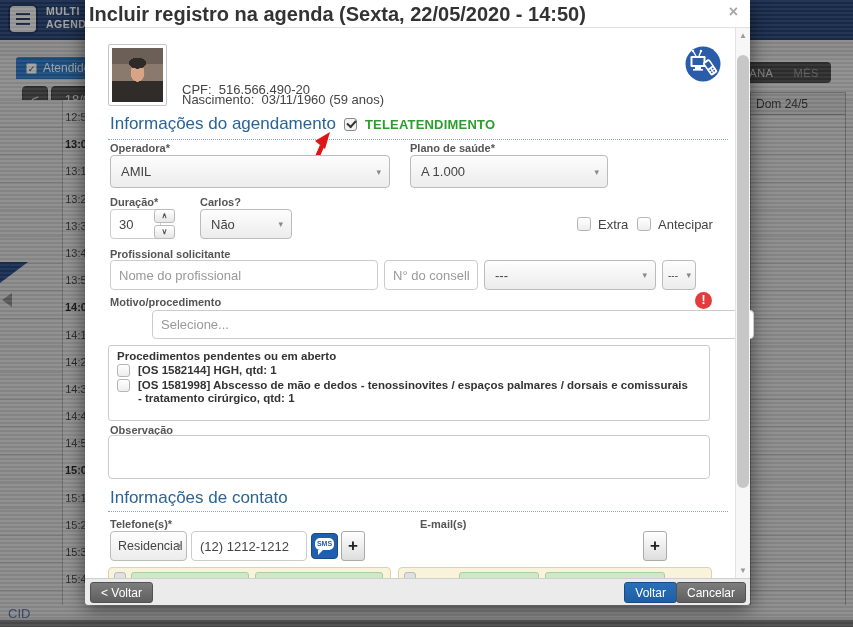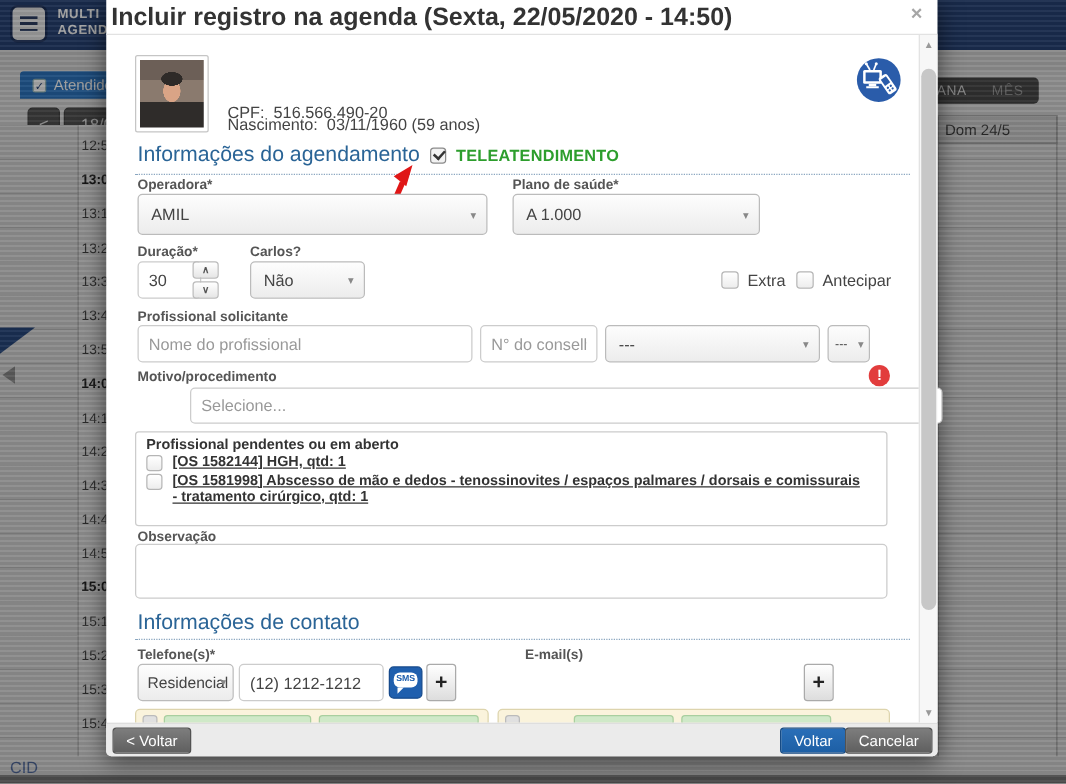--- a/index.html
+++ b/index.html
@@ -79,21 +79,21 @@
   .spinner { position:absolute; left:69px; top:209px; width:21px; height:30px; display:flex; flex-direction:column; justify-content:space-between; }
   .spin-btn { height:14px; border:1px solid #bbb; border-radius:3px; background:linear-gradient(#fff,#e6e6e6); font-size:8px; font-weight:bold; color:#555; text-align:center; line-height:12px; cursor:pointer; }
 
   .chk-label { position:absolute; font-size:13px; color:#444; }
   .err-icon { position:absolute; left:610px; top:292px; width:17px; height:17px; background:#e23d3d; border-radius:50%; color:#fff; font-weight:bold; font-size:12px; text-align:center; line-height:17px; }
 
   .pend-box { position:absolute; left:23px; top:345px; width:602px; height:76px; border:1px solid #ccc; border-radius:3px; padding:4px 8px; overflow:hidden; }
   .pend-title { font-size:11.5px; font-weight:bold; color:#333; margin-bottom:2px; }
   .pend-item { display:flex; gap:8px; margin-bottom:1px; }
   .pend-item .cb { flex:0 0 13px; width:13px; height:13px; }
-  .pend-item span { font-size:11.5px; font-weight:bold; color:#333; line-height:13.5px; max-width:555px;text-decoration:underline; }
+  .pend-item span { font-size:11.5px; font-weight:bold; color:#333; line-height:13.5px; max-width:555px; }
 
   .obs-ta { position:absolute; left:23px; top:435px; width:602px; height:44px; border:1px solid #ccc; border-radius:4px; resize:none; font-family:"Liberation Sans",sans-serif; font-size:13px; padding:4px 8px; }
 
   .sms-btn { position:absolute; left:226px; top:533px; width:27px; height:26px; background:#1f5fae; border:1px solid #164a8c; border-radius:4px; cursor:pointer; }
   .sms-bubble { position:absolute; left:3px; top:4px; width:19px; height:12px; background:#fff; border-radius:5px; font-size:7px; font-weight:bold; color:#1f5fae; text-align:center; line-height:12px; }
   .sms-tail { position:absolute; left:6px; top:16px; width:0; height:0; border-top:5px solid #fff; border-right:5px solid transparent; }
   .plus-btn { position:absolute; width:24px; height:30px; border:1px solid #aaa; border-radius:3px; background:linear-gradient(#fff,#ddd); font-size:17px; font-weight:bold; color:#222; text-align:center; line-height:27px; cursor:pointer; }
   .email-inp { background:#e6e6e6; color:#333; }
 
   .chip-row { position:absolute; left:0; top:565px; width:640px; height:13px; overflow:hidden; }
@@ -257,21 +257,21 @@
     <div class="sel" style="left:577px;top:260px;width:34px;height:30px;padding:0 14px 0 5px">
       <span style="font-size:10px">---</span>
       <span class="caret" style="right:4px">▾</span>
     </div>
 
     <div class="label" style="left:25px;top:296px">Motivo/procedimento</div>
     <div class="err-icon">!</div>
     <input class="inp" style="left: 23px; top: 310px; width: 602px; height: 29px; margin-left: 44px;" placeholder="Selecione...">
 
     <div class="pend-box">
-      <div class="pend-title">Profissional pendentes ou em aberto</div>
+      <div class="pend-title">Procedimentos pendentes ou em aberto</div>
       <div class="pend-item">
         <div class="cb"></div>
         <span>[OS 1582144] HGH, qtd: 1</span>
       </div>
       <div class="pend-item">
         <div class="cb"></div>
         <span>[OS 1581998] Abscesso de mão e dedos - tenossinovites / espaços palmares / dorsais e comissurais - tratamento cirúrgico, qtd: 1</span>
       </div>
     </div>
 

